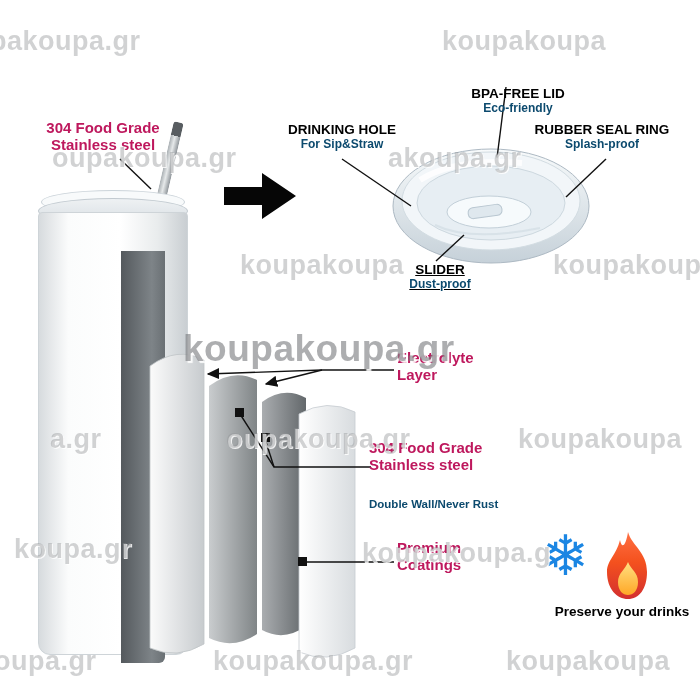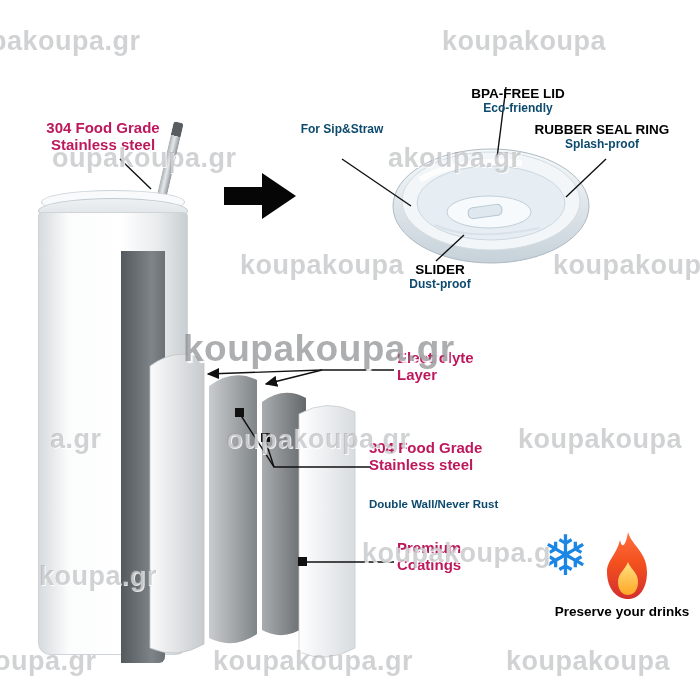--- a/index.html
+++ b/index.html
@@ -126,34 +126,35 @@
   </svg>
 
   <span class="snow">❄</span>
 
   <div class="label center" style="left:36px;top:120px;width:134px;">
     <div class="t15">304 Food Grade</div>
     <div class="t15">Stainless steel</div>
   </div>
 
   <div class="label center" style="left:276px;top:122px;width:132px;">
+    <div class="t">DRINKING HOLE</div>
     <div class="sub">For Sip&amp;Straw</div>
   </div>
 
   <div class="label center" style="left:455px;top:48px;width:126px;margin-top:38px;">
     <div class="t">BPA-FREE LID</div>
     <div class="sub">Eco-friendly</div>
   </div>
 
   <div class="label center" style="left:530px;top:122px;width:144px;">
     <div class="t">RUBBER SEAL RING</div>
     <div class="sub">Splash-proof</div>
   </div>
 
-  <div class="label center" style="left:394px;top:262px;width:92px;">
+  <div class="label center" style="left:394px;top:262px;width:92px;text-decoration:underline;">
     <div class="t">SLIDER</div>
     <div class="sub">Dust-proof</div>
   </div>
 
   <div class="label" style="left:397px;top:350px;width:110px;">
     <div class="t15">Electrolyte</div>
     <div class="t15">Layer</div>
   </div>
 
   <div class="label" style="left:369px;top:440px;width:170px;">
@@ -174,19 +175,19 @@
   <span class="wm" style="left:-10px;top:26px;">pakoupa.gr</span>
   <span class="wm" style="left:442px;top:26px;">koupakoupa</span>
   <span class="wm" style="left:52px;top:143px;">oupakoupa.gr</span>
   <span class="wm" style="left:388px;top:143px;">akoupa.gr</span>
   <span class="wm" style="left:240px;top:250px;">koupakoupa</span>
   <span class="wm" style="left:553px;top:250px;">koupakoupa</span>
   <span class="wm wm-big" style="left:183px;top:328px;">koupakoupa.gr</span>
   <span class="wm" style="left:50px;top:424px;">a.gr</span>
   <span class="wm" style="left:226px;top:424px;">oupakoupa.gr</span>
   <span class="wm" style="left:518px;top:424px;">koupakoupa</span>
-  <span class="wm" style="left:39px;top:534px;margin-top:27px;">koupa.gr</span>
+  <span class="wm" style="left:14px;top:534px;">koupa.gr</span>
   <span class="wm" style="left:362px;top:538px;">koupakoupa.g</span>
   <span class="wm" style="left:-6px;top:646px;">oupa.gr</span>
   <span class="wm" style="left:213px;top:646px;">koupakoupa.gr</span>
   <span class="wm" style="left:506px;top:646px;">koupakoupa</span>
 
 </div>
 
 </body></html>

